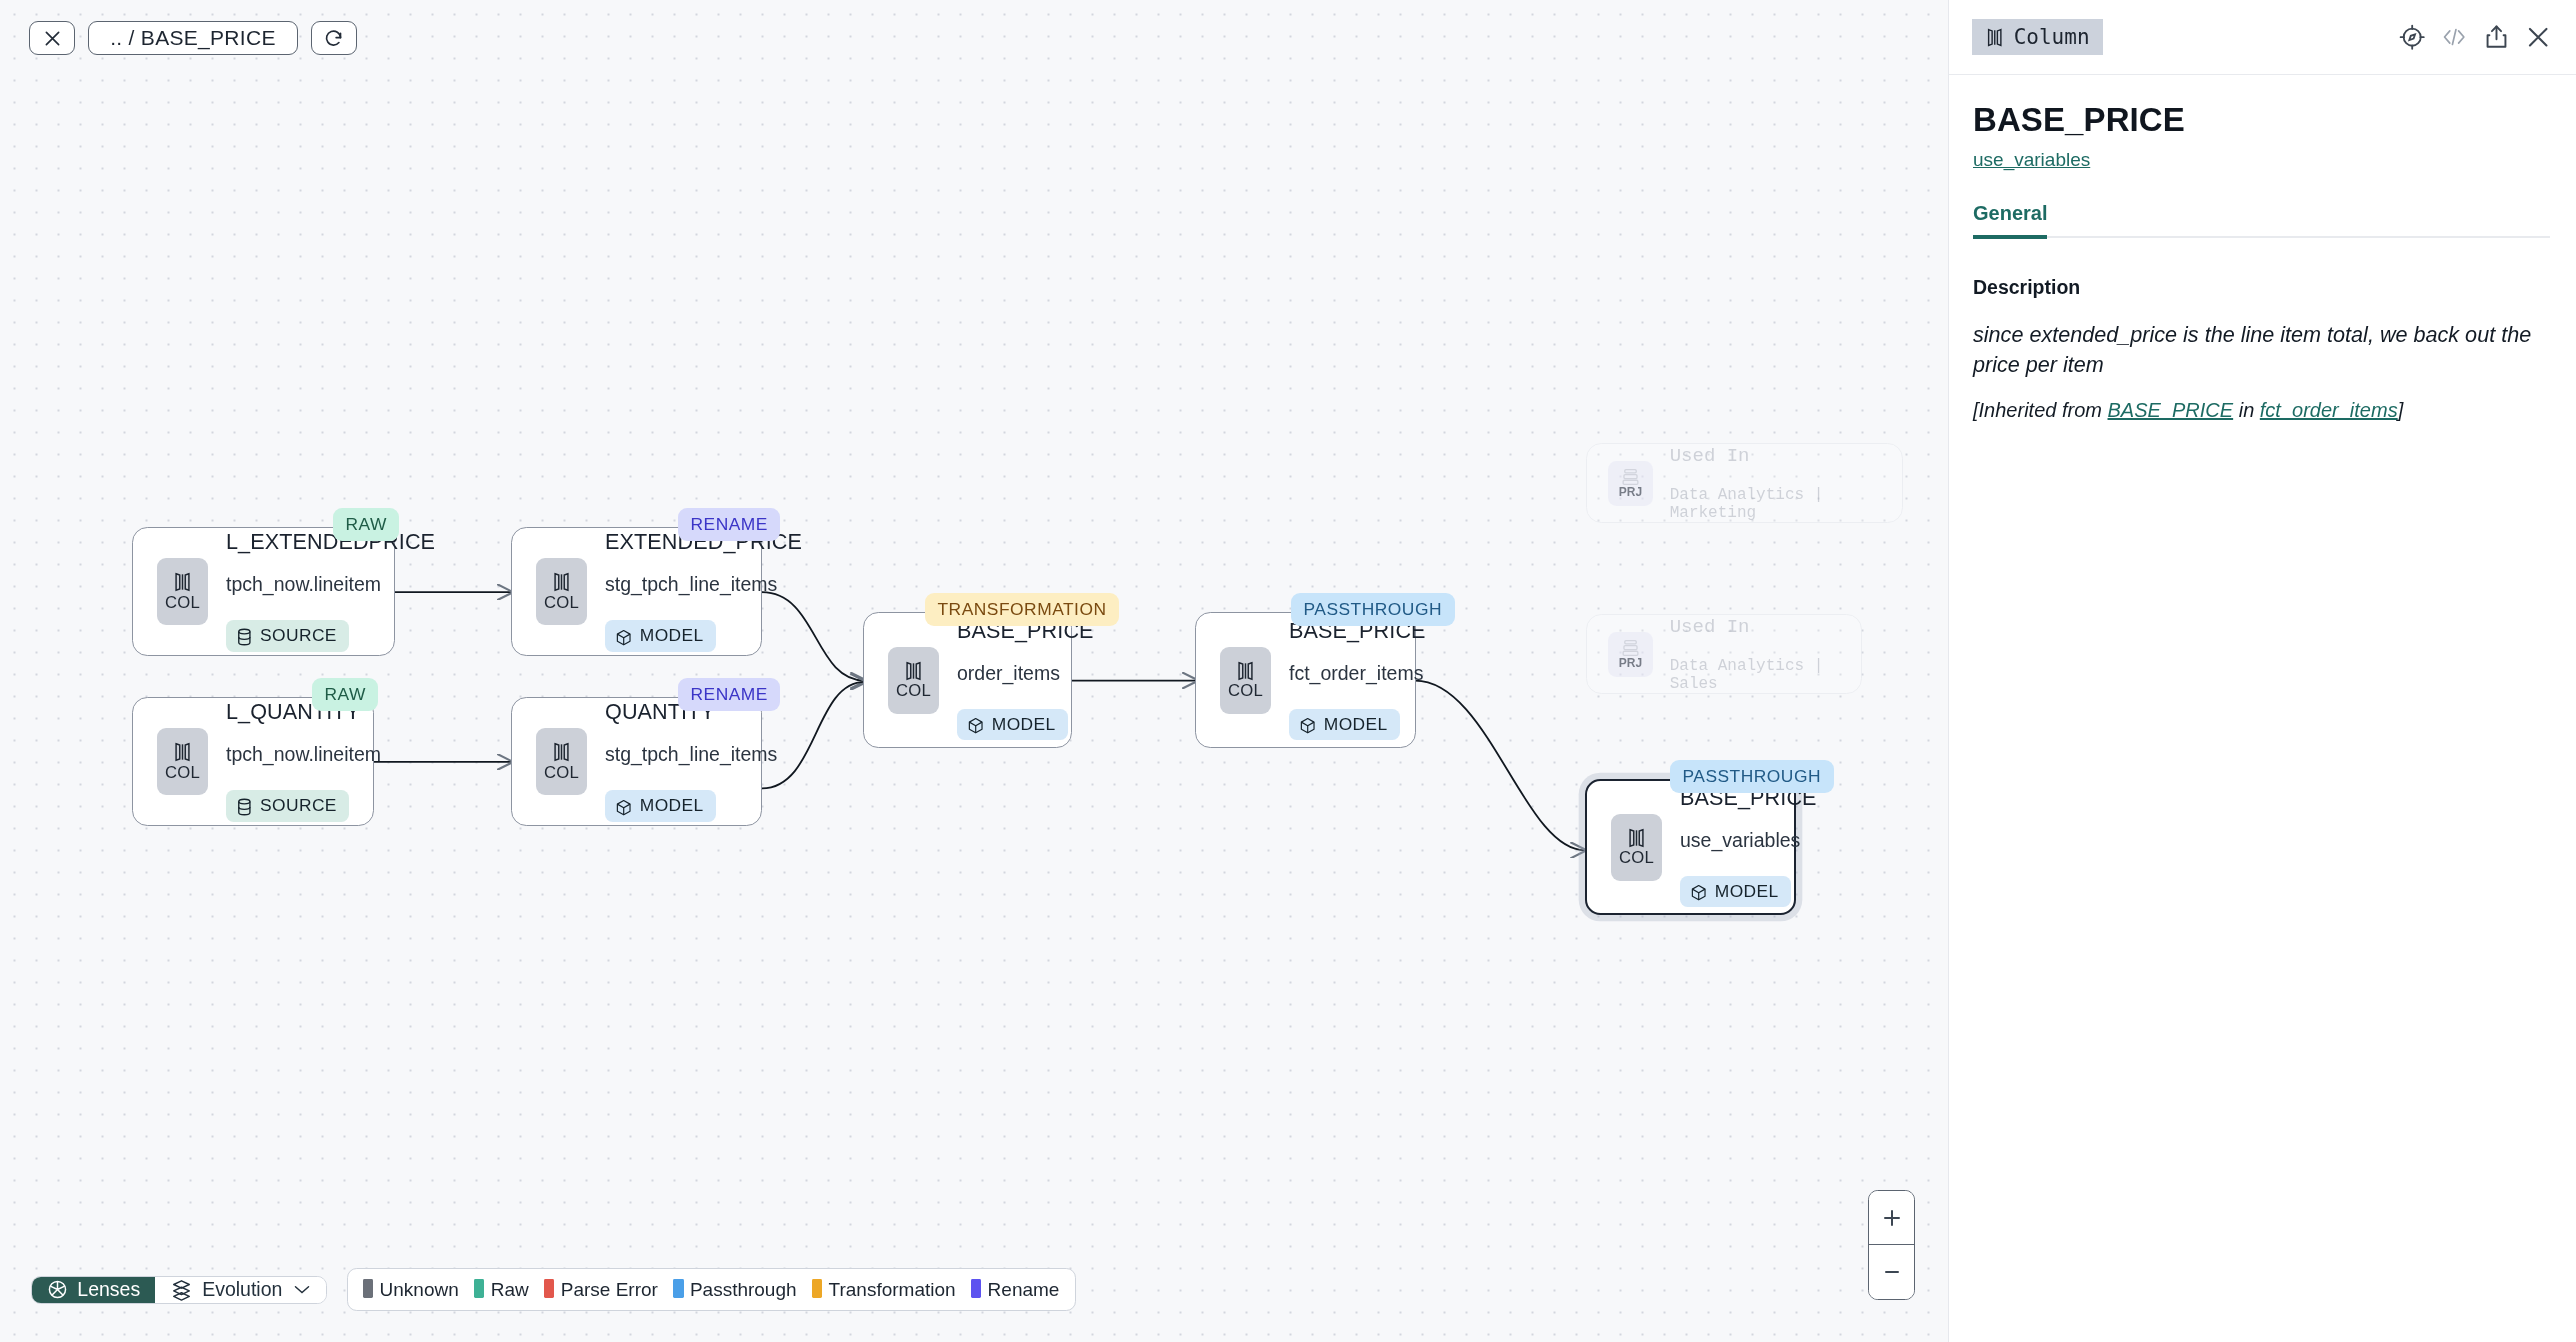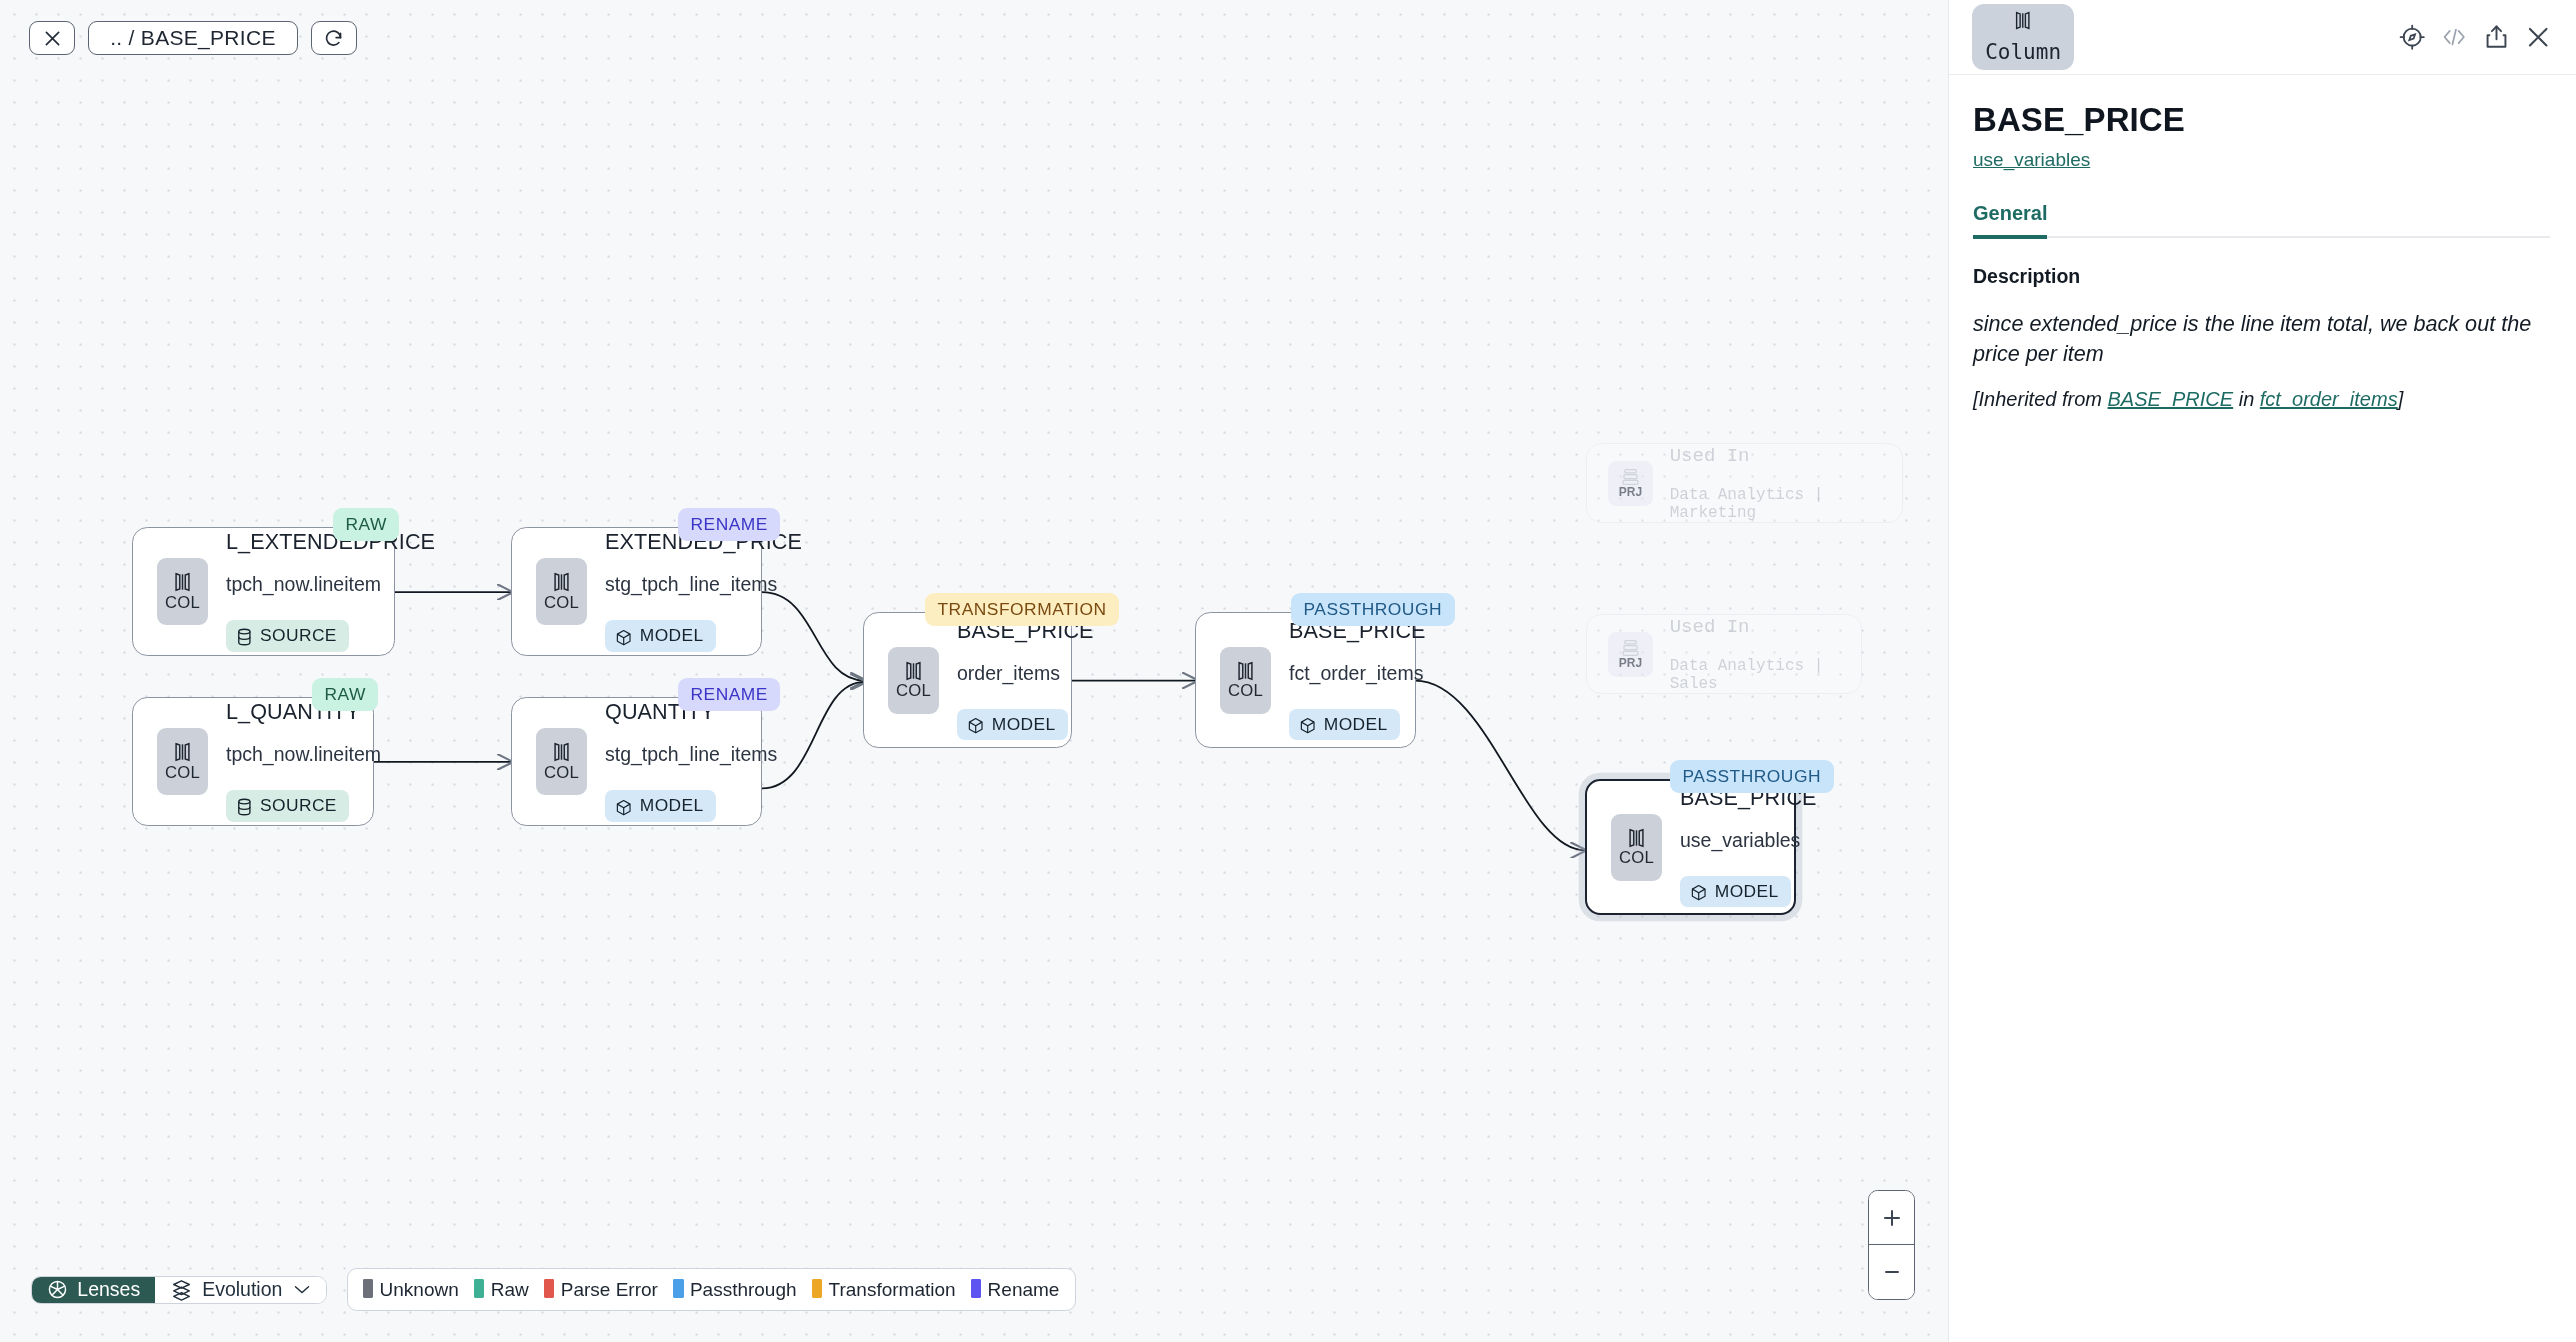--- a/index.html
+++ b/index.html
@@ -119,37 +119,36 @@
     width: 628px; height: 1343px; background: #fff; flex: none;
     border-left: 1.4px solid #e6e8ed; display: flex; flex-direction: column;
     position: relative;
   }
   .p-head {
     height: 75px; display: flex; align-items: center; justify-content: space-between;
     padding: 0 25px 0 23px; border-bottom: 1.4px solid #e8eaee; flex: none;
   }
   .type-chip {
     display: inline-flex; align-items: center; gap: 9px; background: #ccd2dc;
-    border-radius: 12px; padding: 6.3px 13.2px; font-size: 21px; color: #1c242f;
+    border-radius: 0; padding: 6.3px 13.2px; font-size: 21px; color: #1c242f;
     font-family: "DejaVu Sans Mono", monospace;
-    flex-direction: column;
   }
   .p-icons { display: flex; align-items: center; gap: 16px; }
   .p-icons .ic { cursor: pointer; display: flex; align-items: center; }
   .p-body { padding: 28px 26.4px 0 24px; }
   .p-title { font-size: 33px; font-weight: bold; color: #10161f; letter-spacing: 0.1px; line-height: 1.05; }
   .p-link { display: inline-block; margin-top: 11px; font-size: 19px; color: #1d6b63; text-decoration: underline; cursor: pointer; }
 
   .tabs { margin-top: 31px; border-bottom: 2.1px solid #e8eaee; display: flex; gap: 24px; }
   .tab {
     font-size: 20px; color: #1d6b63; font-weight: bold; padding-bottom: 10.4px;
     border-bottom: 4.2px solid #1d6b63; margin-bottom: -3.1px; cursor: pointer;
   }
 
-  .sec-label { margin-top: 27px; font-size: 19.5px; font-weight: bold; color: #121a24; }
+  .sec-label { margin-top: 38px; font-size: 19.5px; font-weight: bold; color: #121a24; }
   .desc { margin-top: 21px; font-size: 21.6px; font-style: italic; color: #131b25; line-height: 1.37; max-width: 571px; }
   .desc2 { margin-top: 18px; font-size: 20px; font-style: italic; color: #131b25; line-height: 1.35; }
   .desc2 a { color: #1d6b63; text-decoration: underline; font-style: italic; cursor: pointer; }
 </style>
 </head>
 <body>
 
 <div id="app">
 
   <div id="canvas">

